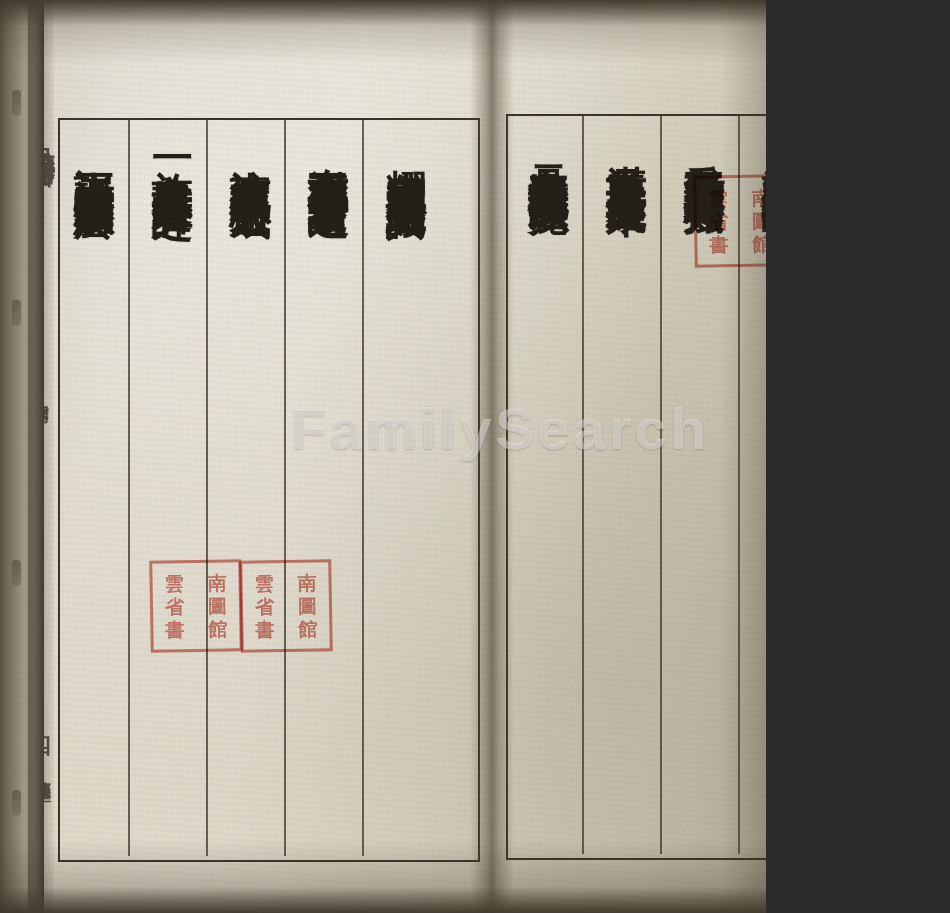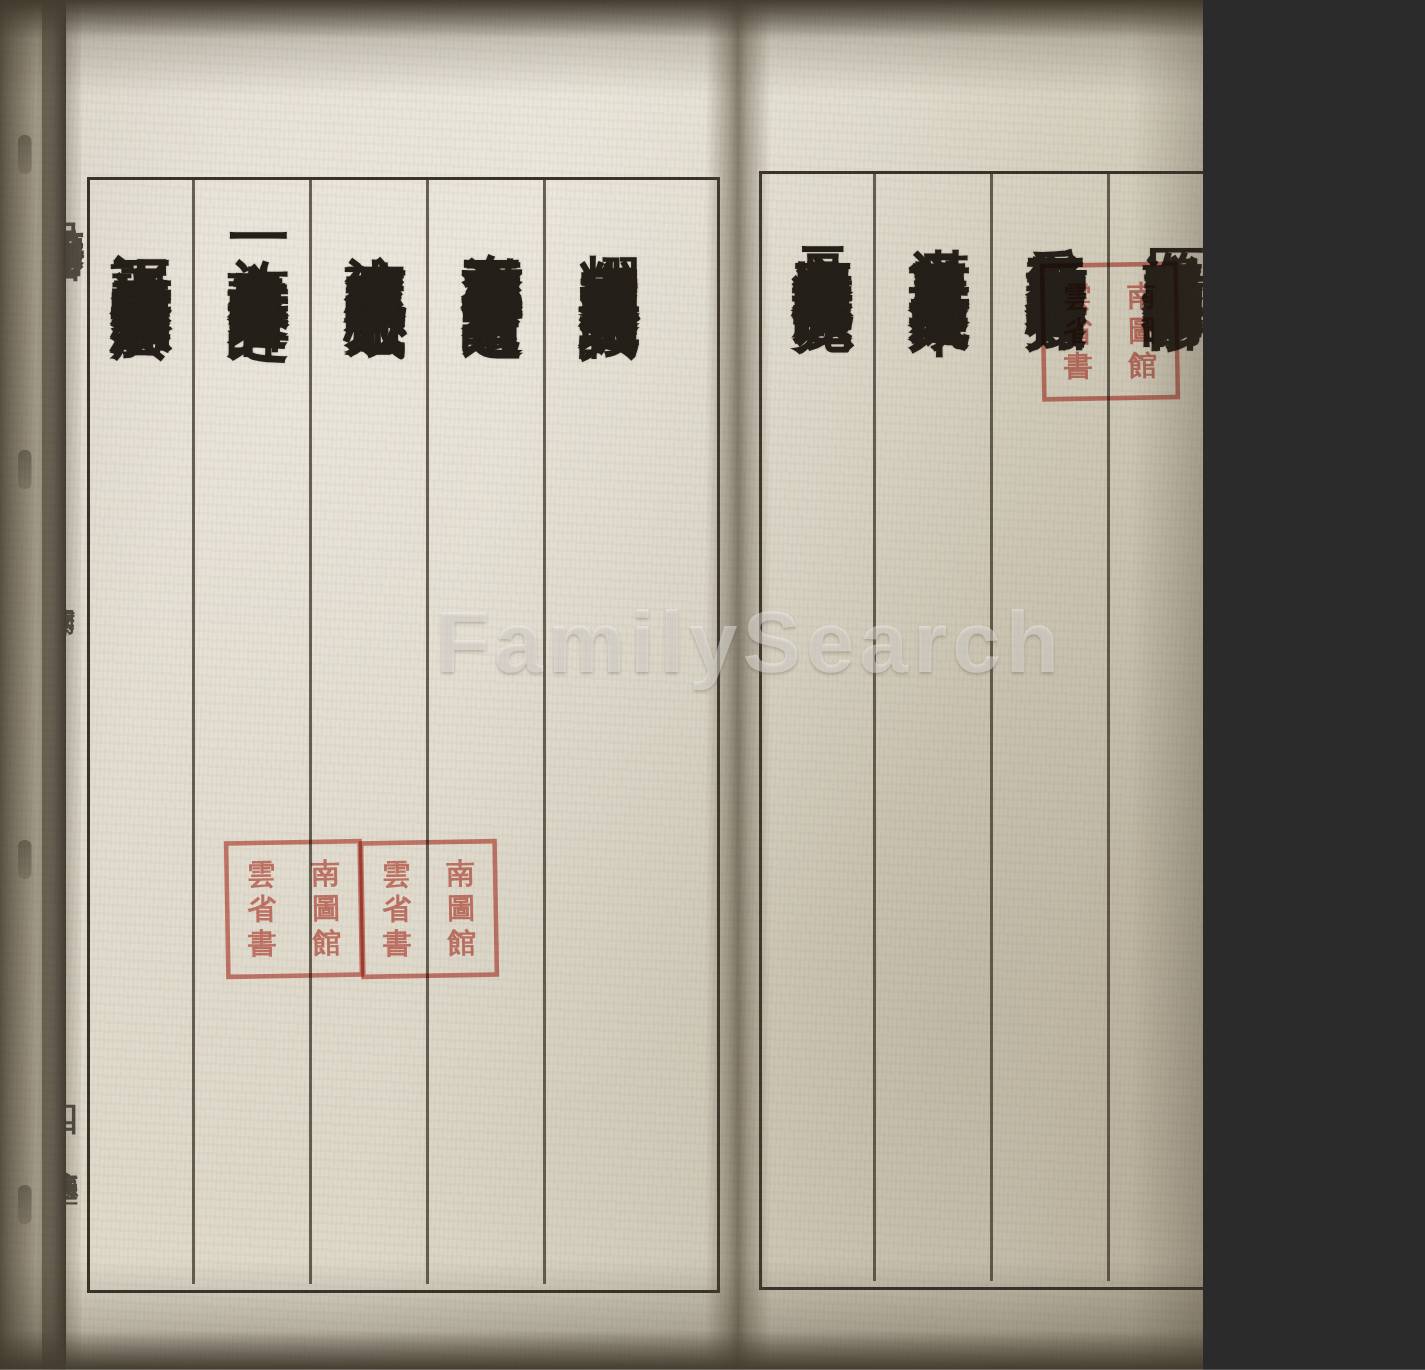--- a/index.html
+++ b/index.html
@@ -9,21 +9,20 @@
   }
   body {
     font-family: "Liberation Serif", serif;
   }
   #page {
     position: relative;
     width: 766px;
     height: 913px;
     overflow: hidden;
     background: #b9b2a4;
-    padding-left: 36px;
   }
 
   
   .paper-bg {
     position: absolute;
     inset: 0;
     background:
       radial-gradient(ellipse at 20% 20%, rgba(255,255,255,0.35), rgba(255,255,255,0) 60%),
       radial-gradient(ellipse at 80% 75%, rgba(120,105,80,0.22), rgba(255,255,255,0) 65%),
       linear-gradient(100deg, #cdc6b5 0%, #ded8c9 18%, #e5e0d2 40%, #dedacb 62%, #d2ccbb 85%, #bdb5a3 100%);

